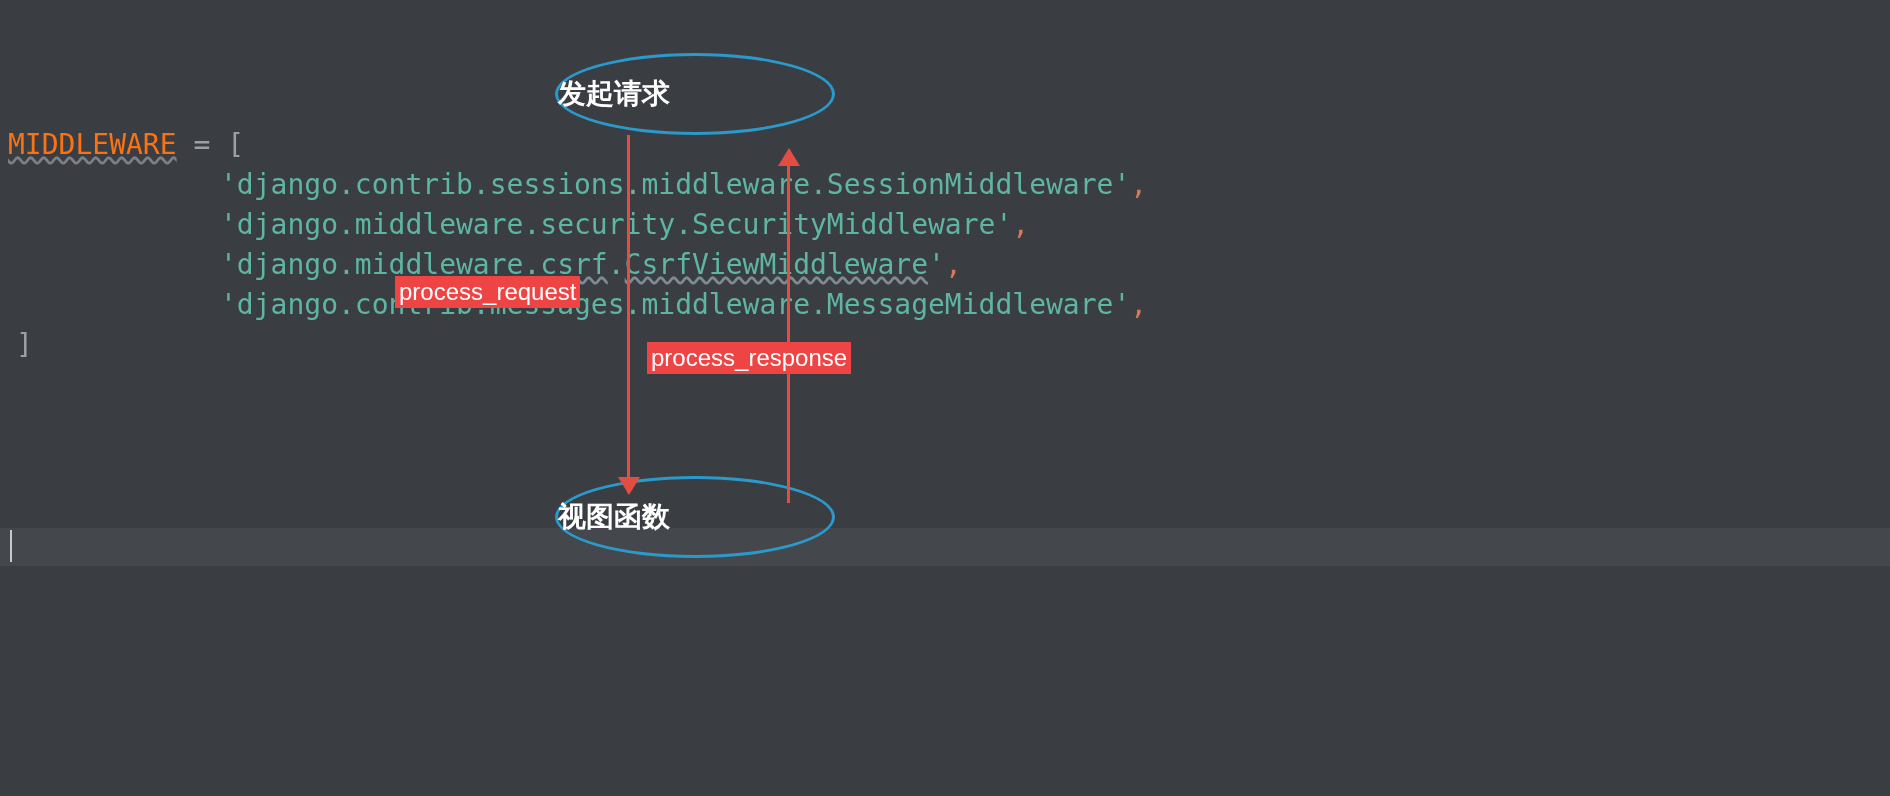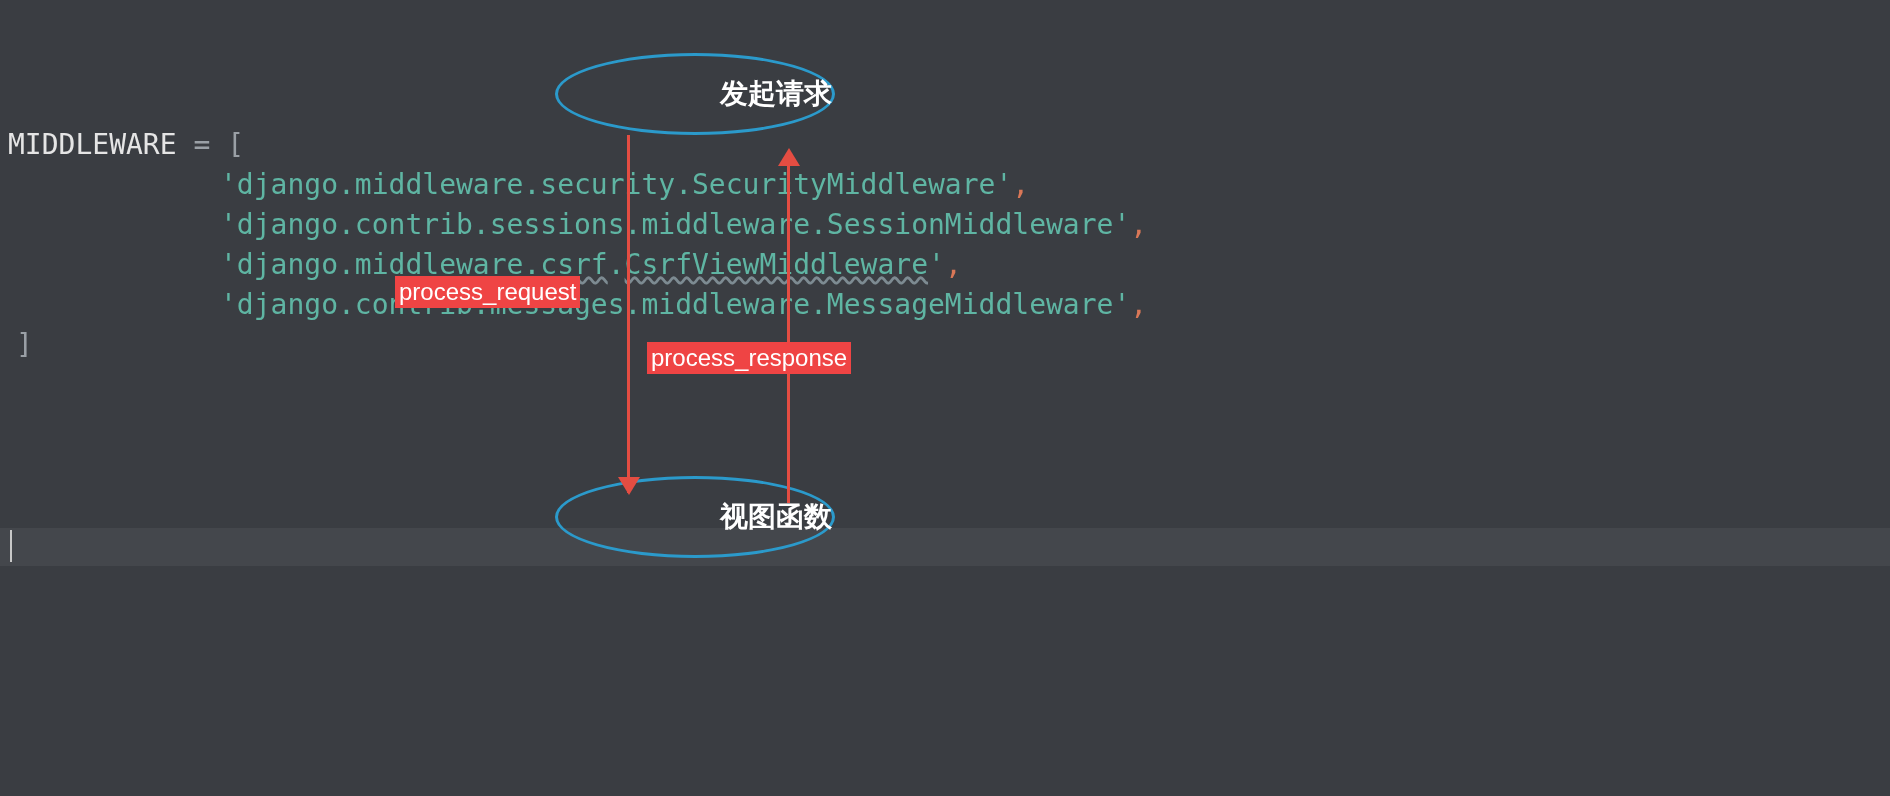--- a/index.html
+++ b/index.html
@@ -16,21 +16,22 @@
       overflow: hidden;
     }
     .code-container {
       position: absolute;
       top: 125px;
       left: 8px;
       font-size: 28px;
       line-height: 40px;
     }
     .keyword {
-      color: #e5e5e5;
+      color: #f97316;
+      text-decoration: underline;
       text-decoration-style: wavy;
       text-decoration-color: #7a8088;
     }
     .equals-bracket {
       color: #9aa0a6;
     }
     .indent {
       padding-left: 212px;
     }
     .string {
@@ -63,21 +64,21 @@
       width: 2px;
       height: 32px;
       background-color: #c8c8c8;
     }
     .ellipse {
       position: absolute;
       border: 3px solid #2b9acb;
       border-radius: 50%;
       display: flex;
       align-items: center;
-      justify-content: flex-end;
+      justify-content: flex-start;
       background-color: transparent;
     }
     .ellipse-top {
       top: 53px;
       left: 555px;
       width: 280px;
       height: 82px;
     }
     .ellipse-bottom {
       top: 476px;
@@ -157,24 +158,24 @@
 <body>
 
 <div class="cursor-line"></div>
 <div class="cursor"></div>
 
 <div class="code-container">
   <div>
     <span class="keyword">MIDDLEWARE</span><span class="equals-bracket"> = [</span>
   </div>
   <div class="indent">
+    <span class="string">'django.contrib.sessions.middleware.SessionMiddleware'</span><span class="comma">,</span>
+  </div>
+  <div class="indent">
     <span class="string">'django.middleware.security.SecurityMiddleware'</span><span class="comma">,</span>
-  </div>
-  <div class="indent">
-    <span class="string">'django.contrib.sessions.middleware.SessionMiddleware'</span><span class="comma">,</span>
   </div>
   <div class="indent">
     <span class="string">'django.middleware.<span class="wavy-underline">csrf</span>.<span class="wavy-underline">CsrfViewMiddleware</span>'</span><span class="comma">,</span>
   </div>
   <div class="indent">
     <span class="string">'django.contrib.messages.middleware.MessageMiddleware'</span><span class="comma">,</span>
   </div>
   <div>
     <span class="closing-bracket">]</span>
   </div>

